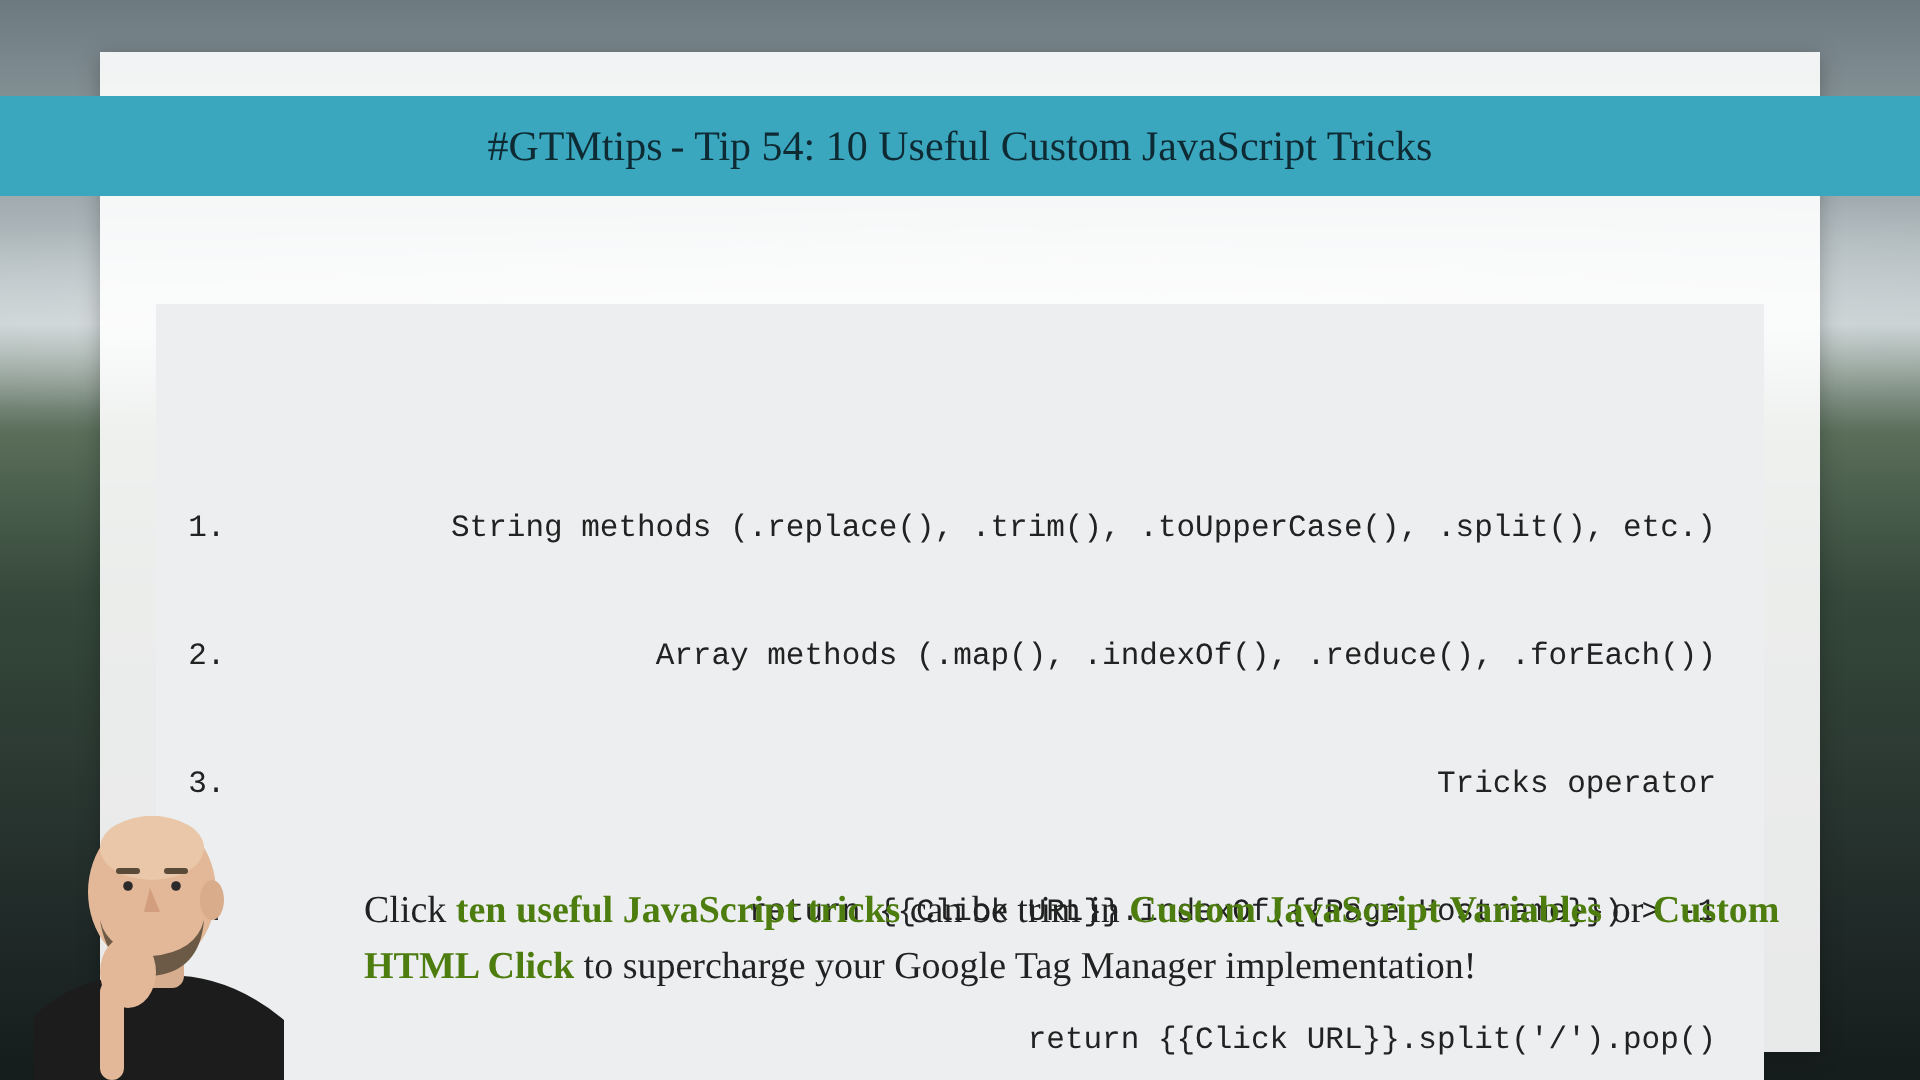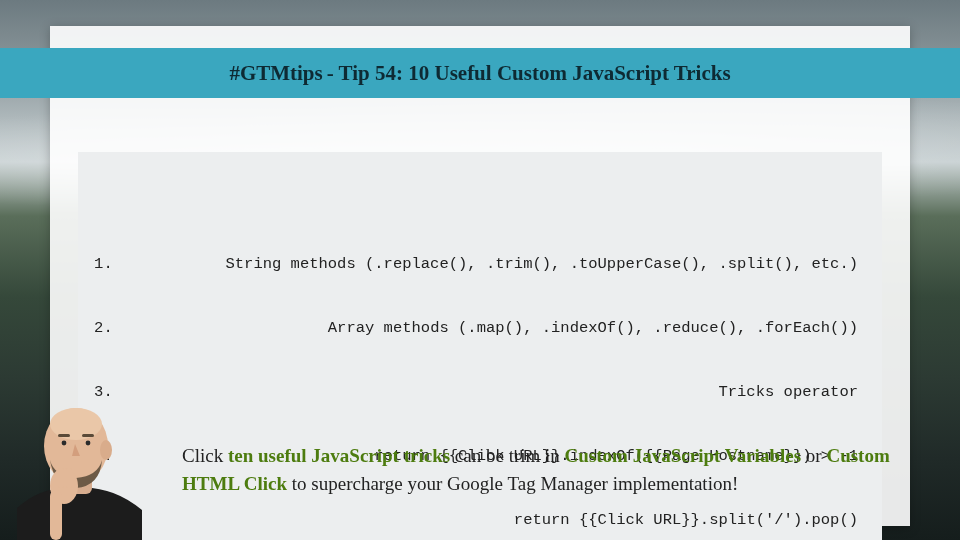--- a/index.html
+++ b/index.html
@@ -25,22 +25,22 @@
     box-shadow: 0 2px 10px rgba(0,0,0,0.25);
   }
   .title-bar {
     position: absolute;
     left: 0; right: 0; top: 48px; height: 50px;
     background: #3aa7bf;
     display: flex; align-items: center; justify-content: center;
     color: #0e2a33;
     font-size: 21px;
   }
-  .title-bar .hash { font-weight: 700; }
-  .title-bar .rest { font-weight: 700; margin-left: 4px; }
+  .title-bar .hash { font-weight: 400; }
+  .title-bar .rest { font-weight: 400; margin-left: 4px; }
   .code-block {
     position: absolute;
     left: 78px; right: 78px; top: 152px;
     background: #eceeef;
     padding: 16px 24px 16px 18px;
     font-family: "Courier New", Courier, monospace;
     font-size: 15.5px;
     line-height: 1.38;
     color: #222;
     white-space: pre;

